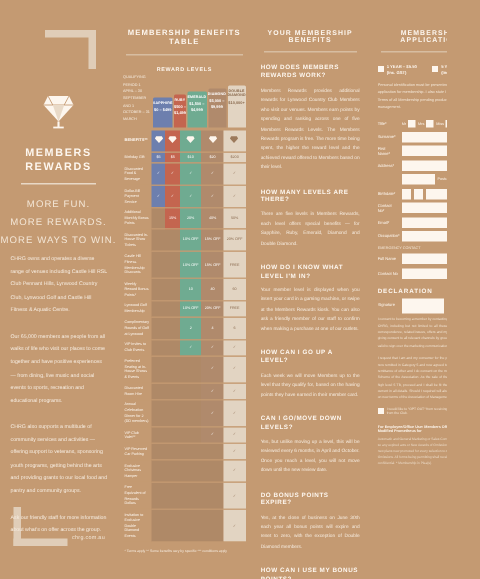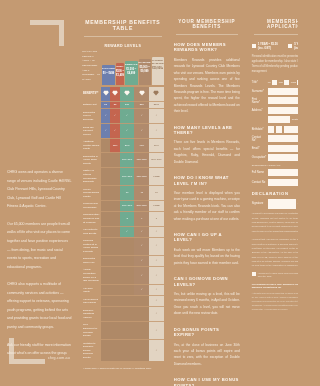--- a/index.html
+++ b/index.html
@@ -143,20 +143,35 @@
 </style>
 </head>
 <body>
 
 <div class="page">
 
   <div class="brand-col">
     <div class="corner-tl"></div>
     <div class="corner-bl"></div>
 
+    <div class="brand-center">
+      <svg class="gem-icon" width="22" height="24" viewBox="0 0 22 24">
+        <path d="M4 2 H18 L21 8 L11 19 L1 8 Z" fill="#fdf6ee"></path>
+        <path d="M1 8 H21" stroke="#c49a72" stroke-width="0.6"></path>
+        <path d="M7.2 8 L11 19 L14.8 8 Z" fill="#e9dac8"></path>
+        <path d="M4 2 L7.2 8 M18 2 L14.8 8" stroke="#c49a72" stroke-width="0.6"></path>
+        <rect x="10.3" y="19" width="1.4" height="4" fill="#fdf6ee"></rect>
+        <rect x="7.5" y="22.4" width="7" height="1.2" fill="#fdf6ee"></rect>
+      </svg>
+      <div class="brand-title">MEMBERS REWARDS</div>
+      <div class="brand-rule"></div>
+      <div class="brand-tag">MORE FUN.</div>
+      <div class="brand-tag">MORE REWARDS.</div>
+      <div class="brand-tag">MORE WAYS TO WIN.</div>
+    </div>
 
     <div class="brand-body">
       <p>CHRG owns and operates a diverse range of venues including Castle Hill RSL Club Pennant Hills, Lynwood Country Club, Lynwood Golf and Castle Hill Fitness &amp; Aquatic Centre.</p>
       <p>Our 65,000 members are people from all walks of life who visit our places to come together and have positive experiences — from dining, live music and social events to sports, recreation and educational programs.</p>
       <p>CHRG also supports a multitude of community services and activities — offering support to veterans, sponsoring youth programs, getting behind the arts and providing grants to our local food and pantry and community groups.</p>
       <p>Ask our friendly staff for more information about what's on offer across the group.</p>
     </div>
     <div class="brand-url">chrg.com.au</div>
   </div>
 

